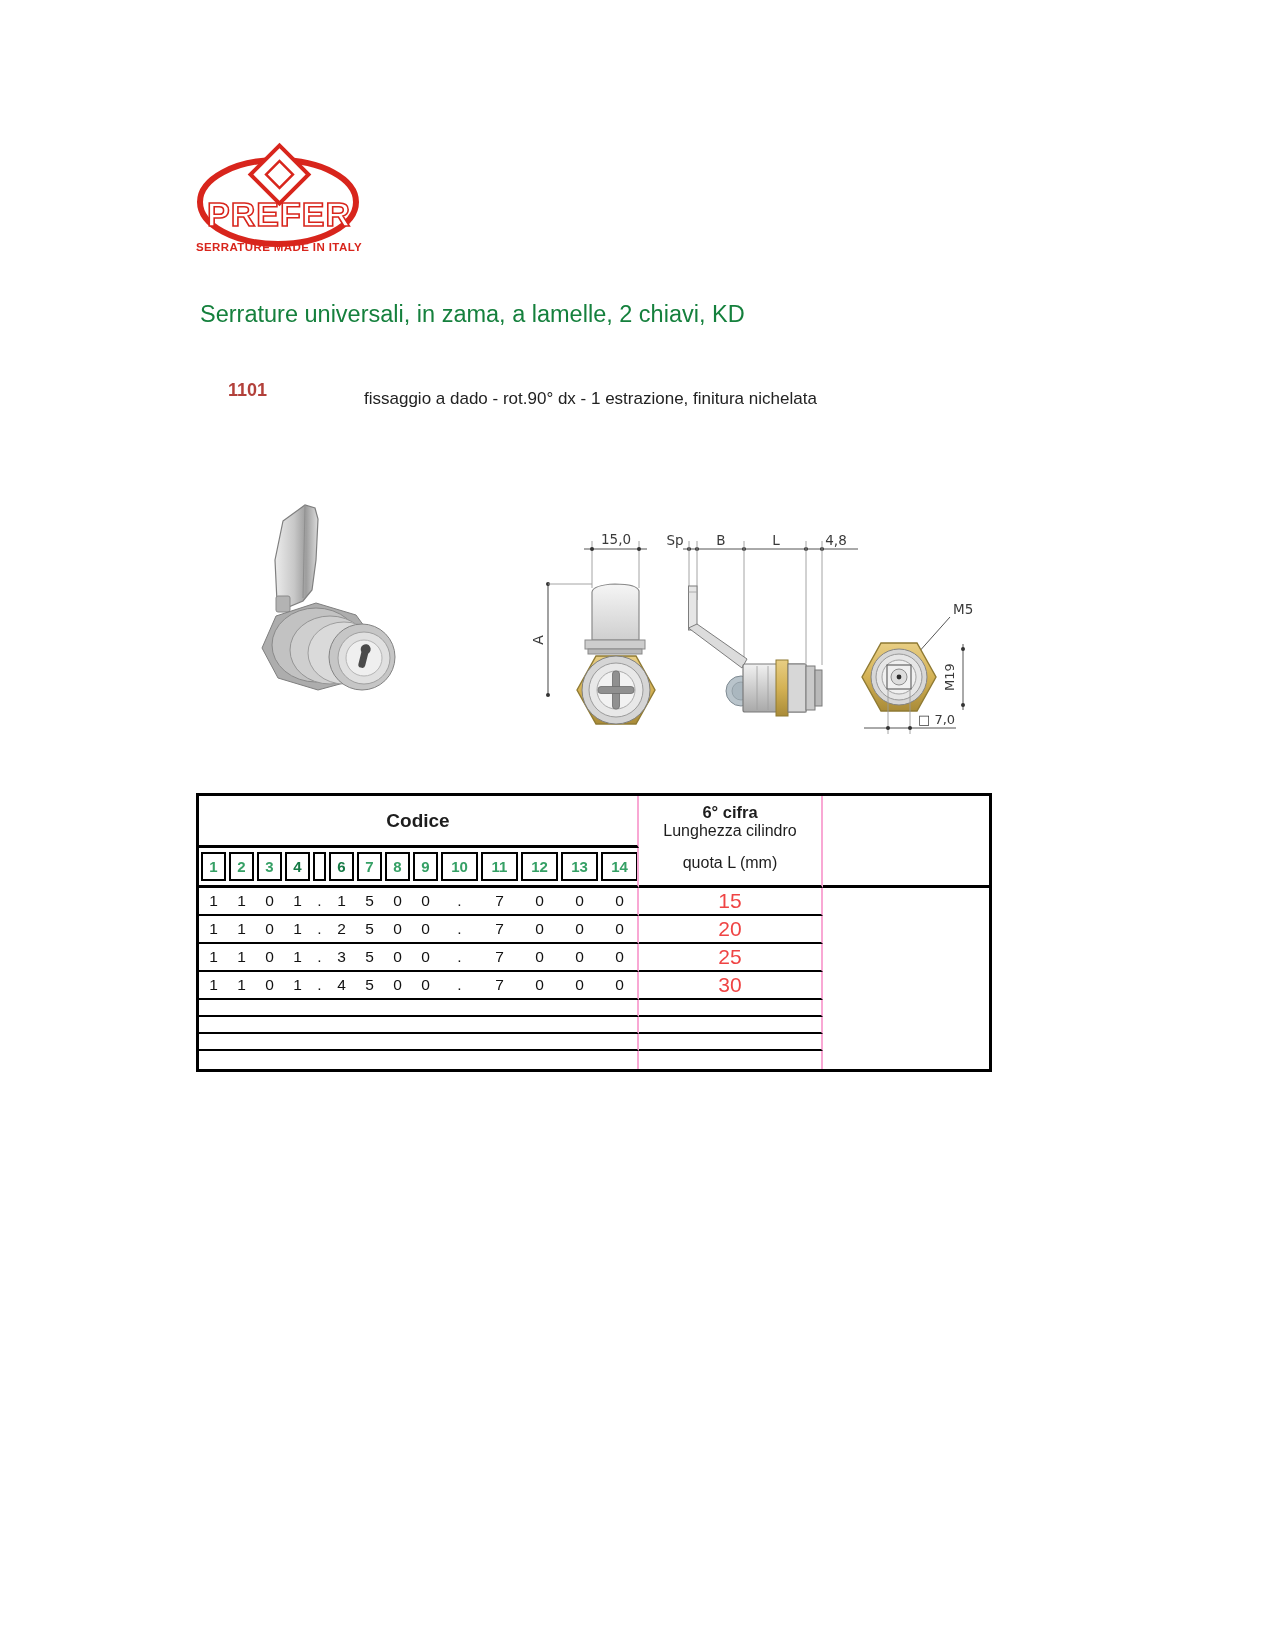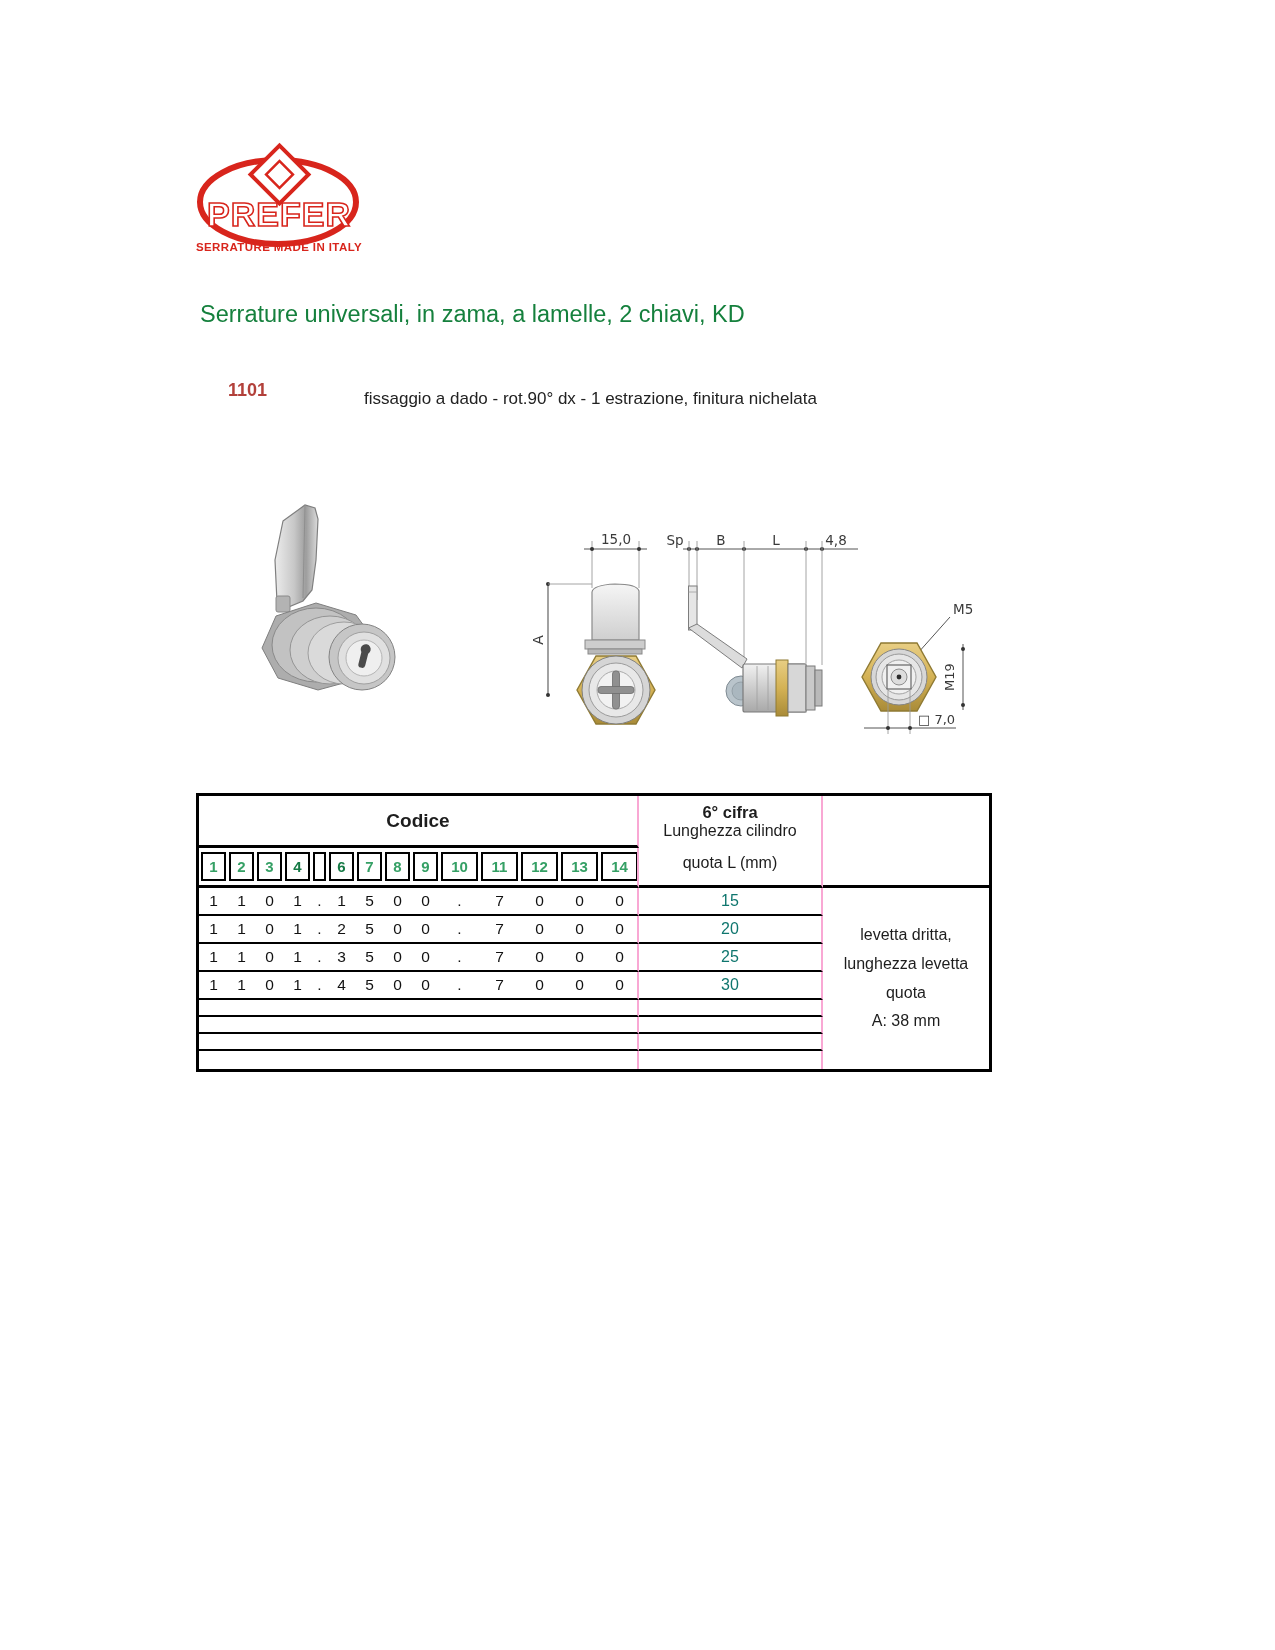--- a/index.html
+++ b/index.html
@@ -34,21 +34,21 @@
   .c-notehead{grid-area:1/3/3/4;border-right:none;border-bottom:3px solid #000;}
   .c-note{grid-column:3;border-right:none;border-bottom:none;display:flex;align-items:center;justify-content:center;
     text-align:center;font-size:16px;line-height:1.8;white-space:pre-line;}
   .numbox{border:2px solid #000;height:29px;line-height:26px;text-align:center;
     font-size:15px;font-weight:bold;color:var(--digit-green);box-sizing:border-box;flex:none;}
   .numbox.emph{color:var(--digit-green-bold);font-weight:900;}
   .numbox.small{width:25px;} .numbox.blank{width:13px;} .numbox.wide{width:37px;}
   .digits-cell{display:flex;align-items:center;gap:3px;padding-left:2px;}
   .dslot{text-align:center;font-size:15.5px;color:#111;flex:none;}
   .dslot.small{width:25px;} .dslot.blank{width:13px;} .dslot.wide{width:37px;}
-  .len-cell{display:flex;align-items:center;justify-content:center;font-size:16px;color:#0f766e;}
+  .len-cell{display:flex;align-items:center;justify-content:center;font-size:21px;color:#ef4444;}
   .last-row{border-bottom:none;}
 </style>
 </head>
 <body>
 
 <svg class="fig" style="left:192px;top:138px" width="175" height="122" viewBox="0 0 175 122">
   <ellipse cx="86" cy="64" rx="78" ry="42" fill="none" stroke="#d8251c" stroke-width="6" class="oval"></ellipse>
   <rect x="67" y="16" width="41" height="41" transform="rotate(45 87.5 36.5)" fill="#fff" stroke="#d8251c" stroke-width="4"></rect>
   <rect x="78" y="27" width="19" height="19" transform="rotate(45 87.5 36.5)" fill="#fff" stroke="#d8251c" stroke-width="2.5"></rect>
   <text class="logo-brand-text" x="87" y="88" text-anchor="middle">PREFER</text>
@@ -207,23 +207,20 @@
       <div class="numbox small emph">6</div>
       <div class="numbox small">7</div>
       <div class="numbox small">8</div>
       <div class="numbox small">9</div>
       <div class="numbox wide">10</div>
       <div class="numbox wide">11</div>
       <div class="numbox wide">12</div>
       <div class="numbox wide">13</div>
       <div class="numbox wide">14</div>
     </div>
-  <div class="tcell c-note" style="grid-row: 3 / 11;">levetta dritta,
-lunghezza levetta quota
-A: 38 mm</div>
 <div class="tcell digits-cell" style="grid-area: 3 / 1;">
       <div class="dslot small">1</div>
       <div class="dslot small">1</div>
       <div class="dslot small">0</div>
       <div class="dslot small">1</div>
       <div class="dslot blank">.</div>
       <div class="dslot small">1</div>
       <div class="dslot small">5</div>
       <div class="dslot small">0</div>
       <div class="dslot small">0</div>

